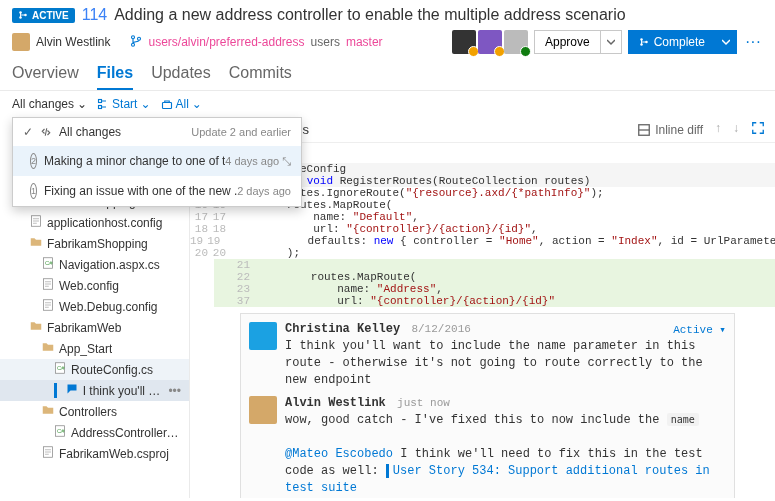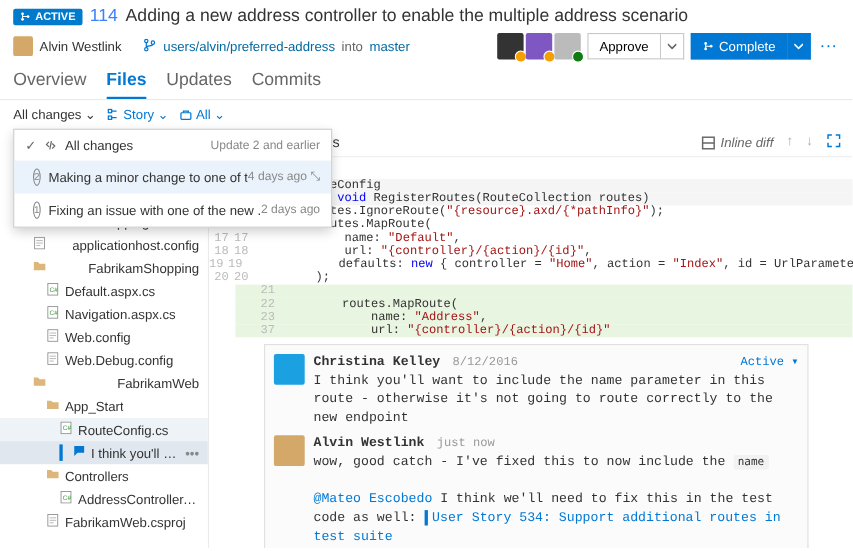--- a/index.html
+++ b/index.html
@@ -7,21 +7,21 @@
   .header { padding: 6px 12px 0 12px; }
   .title-row { display: flex; align-items: center; gap: 7px; margin-bottom: 6px; }
   .badge-active { background: #007acc; color: #fff; font-size: 10px; font-weight: 600; padding: 2px 6px; border-radius: 2px; display: flex; align-items: center; gap: 4px; }
   .pr-num { color: #3b82f6; font-size: 16px; }
   .pr-title { font-size: 16px; color: #333; }
   .sub-row { display: flex; align-items: center; justify-content: space-between; margin-bottom: 4px; }
   .sub-left { display: flex; align-items: center; gap: 6px; }
   .avatar-sm { width: 18px; height: 18px; background: #d4a869; border-radius: 2px; }
   .user { color: #333; font-size: 12px; }
   .branch-icon { color: #0078d4; }
-  .branch { color: #0369a1; }
+  .branch { color: #ec4899; }
   .plain { color: #666; }
   .sub-right { display: flex; align-items: center; gap: 6px; }
   .avatars { display: flex; gap: 2px; }
   .av { width: 24px; height: 24px; border-radius: 2px; position: relative; }
   .av1 { background: #333; }
   .av2 { background: #7e57c2; }
   .av3 { background: #bbb; }
   .av-badge { position: absolute; right: -3px; bottom: -3px; width: 11px; height: 11px; border-radius: 50%; border: 1.5px solid #fff; }
   .bg-green { background: #107c10; }
   .bg-orange { background: #f2a100; }
@@ -39,30 +39,30 @@
   .content { display: flex; height: calc(501px - 120px); position: relative; }
   .sidebar { width: 190px; border-right: 1px solid #eaeaea; overflow: hidden; background: #fff; }
   .dropdown { position: absolute; left: 12px; top: 0; width: 290px; background: #fff; border: 1px solid #ccc; box-shadow: 0 4px 10px rgba(0,0,0,0.2); z-index: 10; }
   .dd-item { display: flex; align-items: center; justify-content: space-between; padding: 7px 10px; cursor: pointer; font-size: 12px; }
   .dd-item.hovered { background: #eaf3fb; }
   .dd-left { display: flex; align-items: center; gap: 7px; overflow: hidden; white-space: nowrap; text-overflow: ellipsis; }
   .dd-right { color: #888; font-size: 11px; white-space: nowrap; }
   .circ { width: 16px; height: 16px; border: 1px solid #888; border-radius: 50%; display: flex; align-items: center; justify-content: center; font-size: 9px; color: #888; }
   .tree { padding: 4px 0; font-size: 12px; color: #333; }
   .tree-item { display: flex; align-items: center; gap: 5px; padding: 3px 8px 3px 18px; cursor: pointer; white-space: nowrap; overflow: hidden; text-overflow: ellipsis; }
-  .tree-item.depth1 { padding-left: 30px; justify-content: space-between; }
+  .tree-item.depth1 { padding-left: 30px; }
   .tree-item.depth2 { padding-left: 42px; }
   .tree-item.depth3 { padding-left: 54px; }
   .tree-item.selected { background: #eef3f8; }
   .tree-item.comment { background: #e0e7ef; }
   .code-area { flex: 1; display: flex; flex-direction: column; overflow: hidden; }
   .file-header { display: flex; align-items: center; justify-content: space-between; padding: 4px 10px; border-bottom: 1px solid #eee; }
   .file-left { display: flex; align-items: center; gap: 6px; }
   .file-name { font-size: 13px; }
-  .file-right { display: flex; gap: 12px; color: #666; font-style: italic; }
+  .file-right { display: flex; gap: 12px; color: #666; }
   .breadcrumb { color: #666; padding: 4px 10px; font-size: 11px; }
   .code { font-family: Consolas, "Courier New", monospace; font-size: 11px; background: #fff; overflow-y: auto; flex: 1; }
   .code-line { display: flex; }
   .ln { width: 22px; text-align: right; color: #bbb; padding-right: 4px; user-select: none; }
   .ln2 { width: 22px; text-align: right; color: #bbb; padding-right: 8px; user-select: none; }
   .code-txt { white-space: pre; }
   .added { background: #e8f5e0; margin-left: 24px; }
   .skip { background: #f5f5f5; }
   .kw { color: #0000ff; text-align: right; }
   .str { color: #a31515; }
@@ -106,21 +106,21 @@
       <span class="user">Alvin Westlink</span>
       <span class="branch-icon" style="margin-left:14px;">
         <svg width="12" height="12" viewBox="0 0 16 16">
             <circle cx="4" cy="3" r="2" fill="none" stroke="#0078d4" stroke-width="1.5"></circle>
             <circle cx="4" cy="13" r="2" fill="none" stroke="#0078d4" stroke-width="1.5"></circle>
             <circle cx="12" cy="5" r="2" fill="none" stroke="#0078d4" stroke-width="1.5"></circle>
             <path d="M4 5v6M12 7c0 3-8 1-8 4" fill="none" stroke="#0078d4" stroke-width="1.5"></path>
           </svg>
       </span>
       <span class="branch">users/alvin/preferred-address</span>
-      <span class="plain">into</span>
+      <span class="plain">users</span>
       <span class="branch">master</span>
     </div>
     <div class="sub-right">
       <div class="avatars">
         <span class="av av1">
             <span class="av-badge bg-orange"></span>
           </span>
         <span class="av av2">
             <span class="av-badge bg-orange"></span>
           </span>
@@ -168,21 +168,21 @@
   <span class="link" style="color:#333;">
     <span>All changes</span>
     <span class="chev">⌄</span>
   </span>
   <span class="link">
     <svg width="12" height="12" viewBox="0 0 16 16" fill="none" stroke="#0078d4" stroke-width="1.5">
         <rect x="2" y="2" width="4" height="4"></rect>
         <rect x="2" y="10" width="4" height="4"></rect>
         <path d="M6 4h6M6 12h6"></path>
       </svg>
-    <span>Story</span>
+    <span>Start</span>
     <span class="chev">⌄</span>
   </span>
   <span class="link">
     <svg width="12" height="12" viewBox="0 0 16 16" fill="none" stroke="#0078d4" stroke-width="1.5">
         <rect x="2" y="6" width="12" height="8" rx="1"></rect>
         <path d="M5 6V4h6v2"></path>
       </svg>
     <span>All</span>
     <span class="chev">⌄</span>
   </span>
@@ -235,27 +235,20 @@
               <rect x="2" y="1" width="12" height="14" fill="#fff" stroke="#888"></rect>
               <path d="M4 5h8M4 8h8M4 11h5" stroke="#aaa"></path>
             </svg></span>
           <span style="overflow:hidden;text-overflow:ellipsis;">applicationhost.config</span>
         </div>
         <div class="tree-item depth1">
           <span><svg width="12" height="12" viewBox="0 0 16 16" fill="#dcb67a">
               <path d="M1 3h5l2 2h7v8H1z"></path>
             </svg></span>
           <span style="overflow:hidden;text-overflow:ellipsis;">FabrikamShopping</span>
-        </div>
-        <div class="tree-item depth2">
-          <span><svg width="12" height="12" viewBox="0 0 16 16">
-              <rect x="2" y="1" width="12" height="14" fill="#fff" stroke="#888"></rect>
-              <text x="4" y="11" font-size="8" fill="#4b9e4b">C#</text>
-            </svg></span>
-          <span style="overflow:hidden;text-overflow:ellipsis;">Default.aspx.cs</span>
         </div>
         <div class="tree-item depth2">
           <span><svg width="12" height="12" viewBox="0 0 16 16">
               <rect x="2" y="1" width="12" height="14" fill="#fff" stroke="#888"></rect>
               <text x="4" y="11" font-size="8" fill="#4b9e4b">C#</text>
             </svg></span>
           <span style="overflow:hidden;text-overflow:ellipsis;">Navigation.aspx.cs</span>
         </div>
         <div class="tree-item depth2">
           <span><svg width="12" height="12" viewBox="0 0 16 16">

